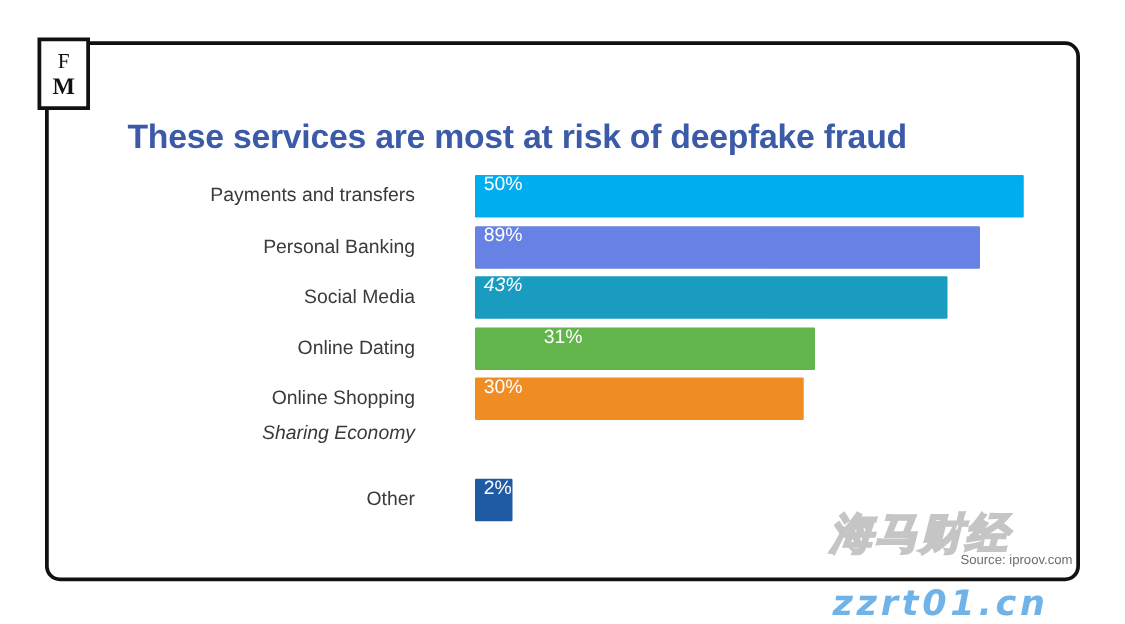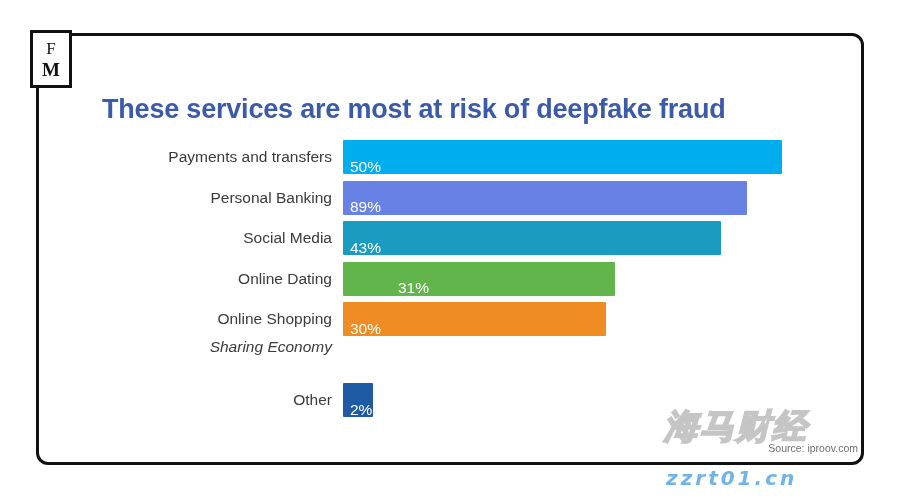--- a/index.html
+++ b/index.html
@@ -102,22 +102,23 @@
   }
   .bar-track {
     position: absolute;
     left: 241px;
     height: 34px;
   }
   .bar {
     height: 34px;
     border-radius: 1px;
     display: flex;
-    align-items: flex-end;
+    align-items: flex-start;
     box-sizing: border-box;
+    margin-left: 37px;
   }
   .bar-value {
     color: #ffffff;
     font-size: 15.5px;
     font-weight: 400;
     padding-left: 7px;
     white-space: nowrap;
     line-height: 1;
   }
 
@@ -146,21 +147,21 @@
     text-shadow: 1px 1px 0 rgba(255,255,255,0.85);
     white-space: nowrap;
     z-index: 7;
     pointer-events: none;
     font-family: "DejaVu Sans", sans-serif;
   }
   #wm-url {
     position: absolute;
     left: 666px;
     top: 466px;
-    font-size: 20px;
+    font-size: 28px;
     font-weight: 700;
     font-style: italic;
     letter-spacing: 3px;
     color: #6FB3E8;
     white-space: nowrap;
     z-index: 7;
     pointer-events: none;
     font-family: "DejaVu Sans", sans-serif;
   }
 </style>
@@ -189,21 +190,21 @@
       <div class="cat-label">Personal Banking</div>
       <div class="bar-track">
         <div class="bar" style="width: 403.88px; background: rgb(103, 129, 228);">
           <span class="bar-value">89%</span>
         </div>
       </div>
     </div>
     <div class="bar-row" style="top: 81px;">
       <div class="cat-label">Social Media</div>
       <div class="bar-track">
-        <div class="bar" style="width: 377.54px; background: rgb(25, 156, 192);">
+        <div class="bar" style="width: 377.54px; background: rgb(25, 156, 192); font-style: italic;">
           <span class="bar-value">43%</span>
         </div>
       </div>
     </div>
     <div class="bar-row" style="top: 121.5px;">
       <div class="cat-label">Online Dating</div>
       <div class="bar-track">
         <div class="bar" style="width: 272.18px; background: rgb(98, 181, 74); padding-left: 48px;">
           <span class="bar-value">31%</span>
         </div>

